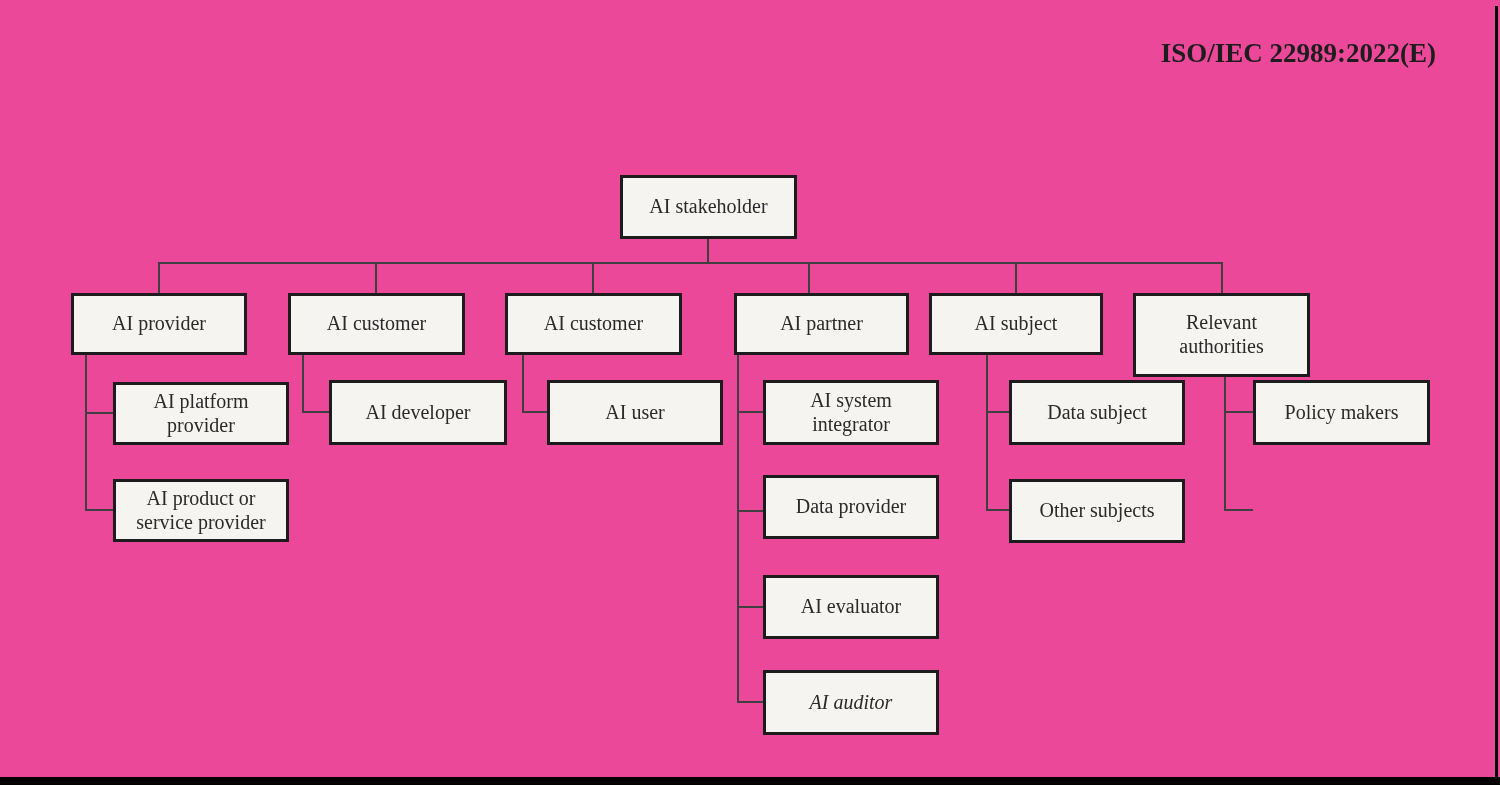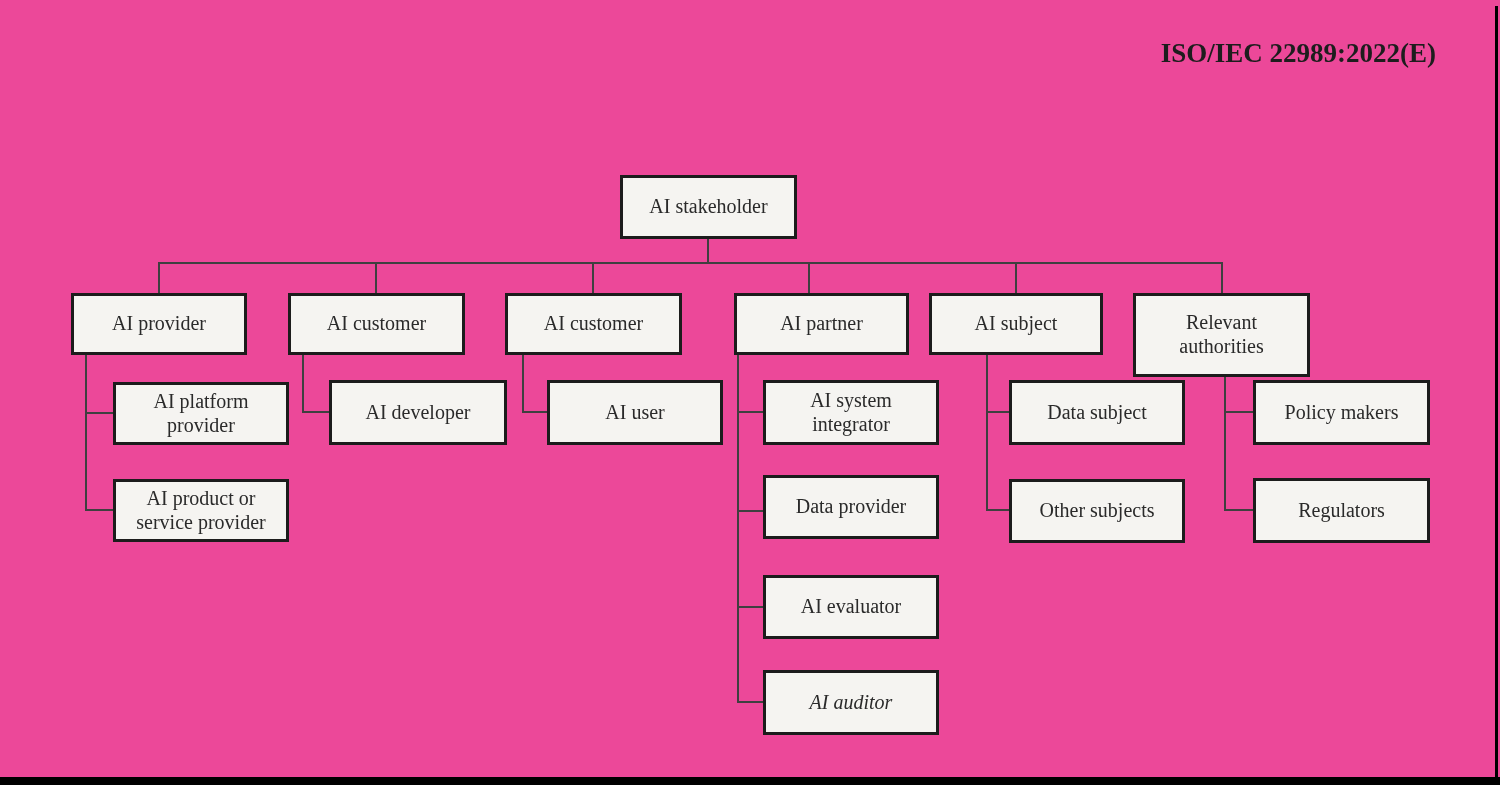--- a/index.html
+++ b/index.html
@@ -116,18 +116,17 @@
   <div class="node n-product">AI product or service provider</div>
   <div class="node n-developer">AI developer</div>
   <div class="node n-user">AI user</div>
   <div class="node n-integrator">AI system integrator</div>
   <div class="node n-dataprovider">Data provider</div>
   <div class="node n-evaluator">AI evaluator</div>
   <div class="node n-auditor">AI auditor</div>
   <div class="node n-datasubject">Data subject</div>
   <div class="node n-othersubjects">Other subjects</div>
   <div class="node n-policymakers">Policy makers</div>
-  <div class="node n-regulators">Regulators</div>
 
   <div class="frame-right"></div>
   <div class="frame-bottom"></div>
 
 </div>
 
 </body></html>

